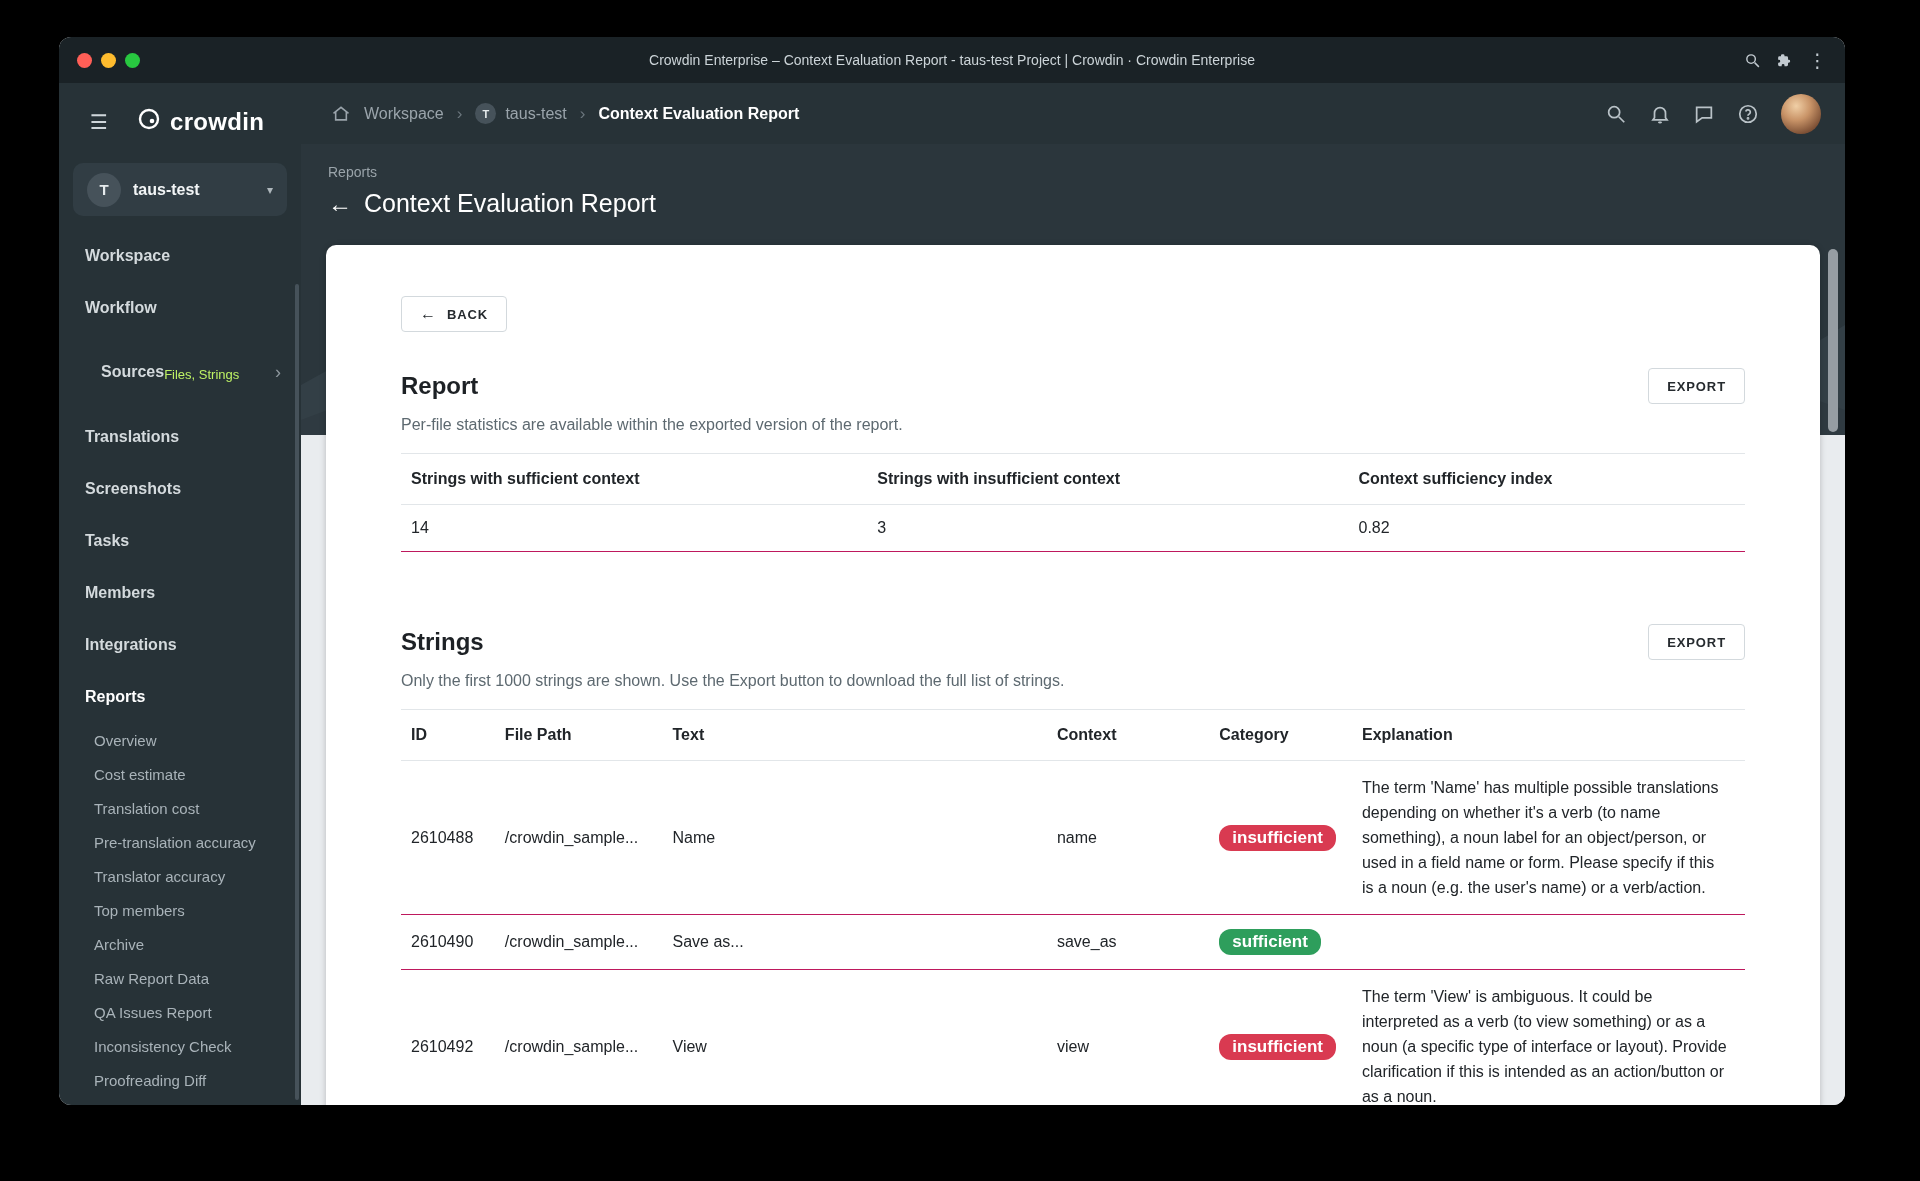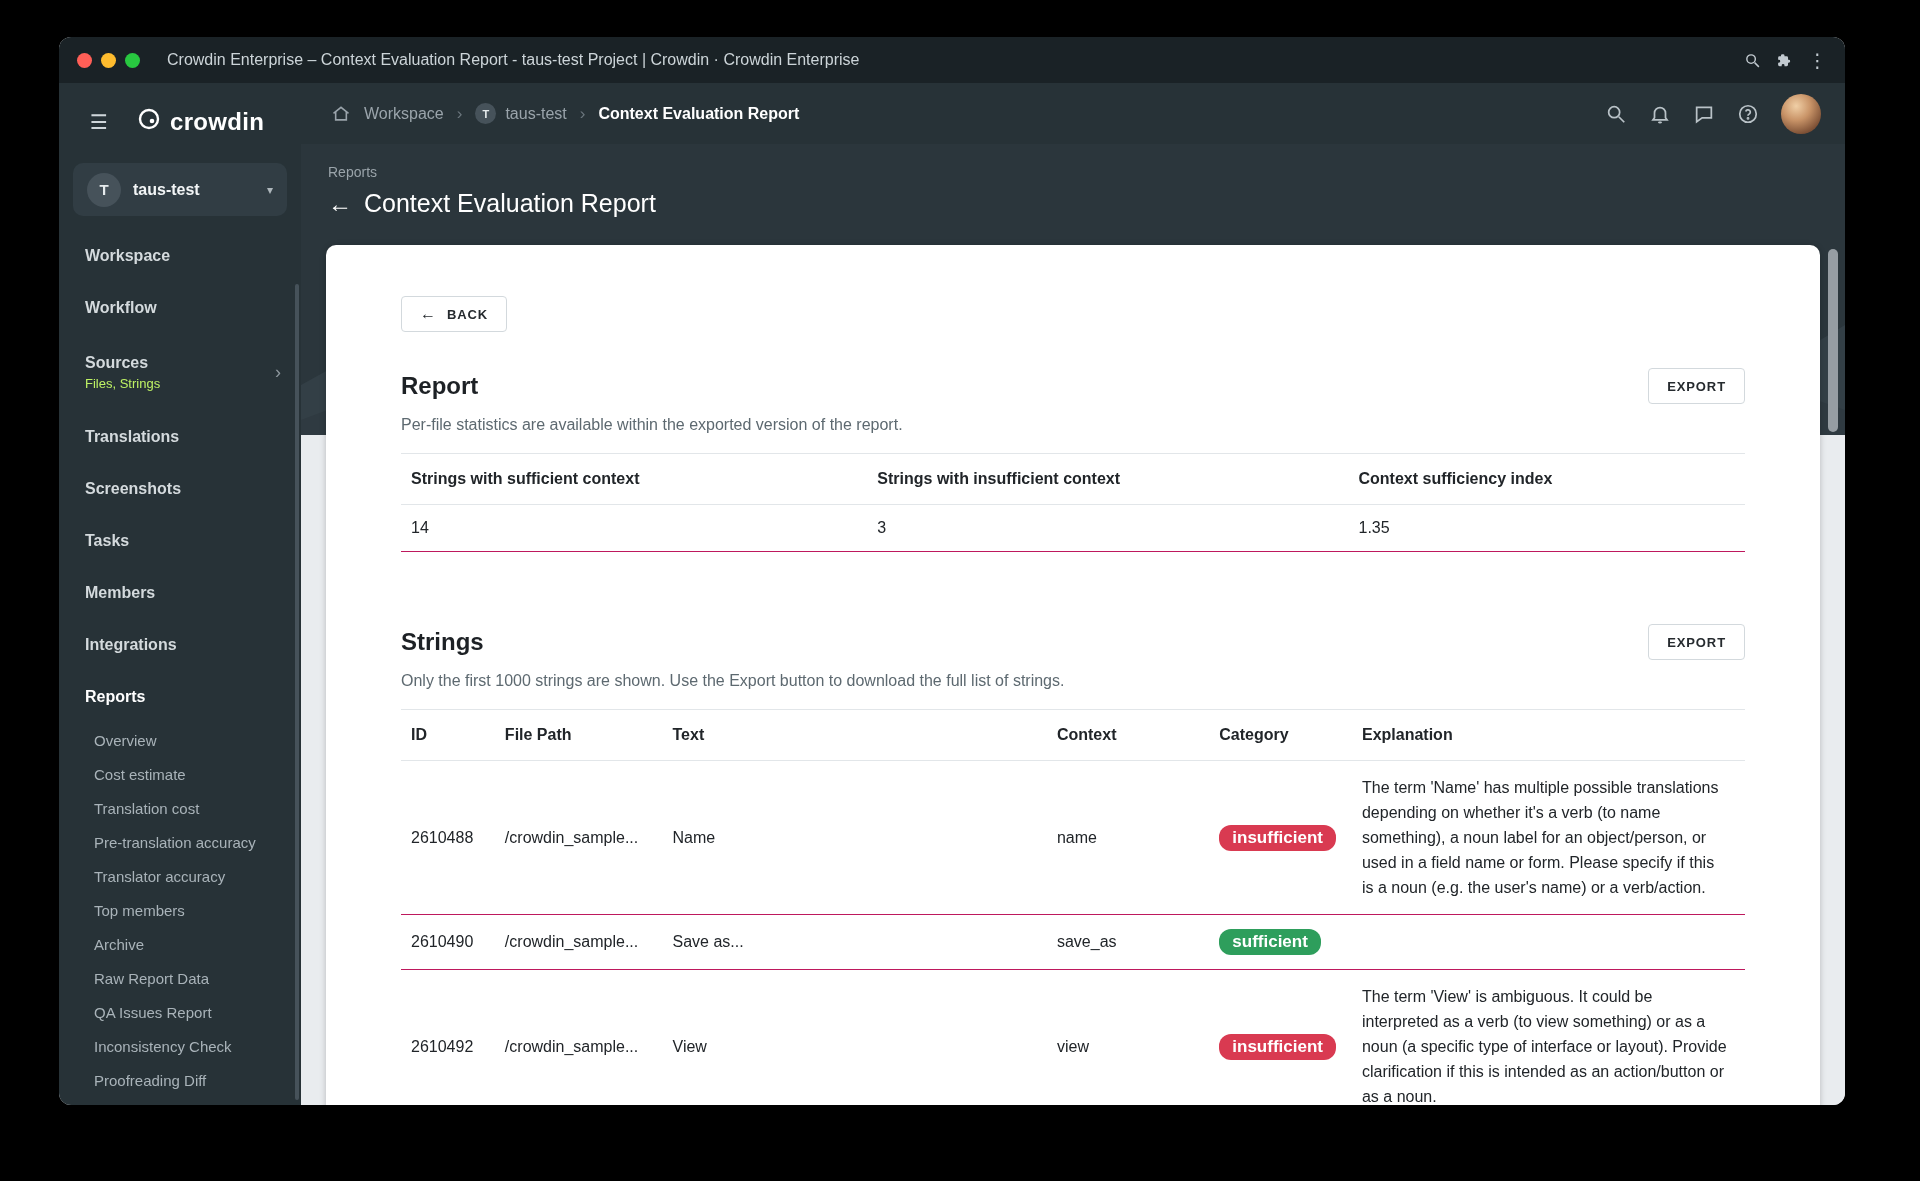--- a/index.html
+++ b/index.html
@@ -6,21 +6,21 @@
   body{font-family:"Liberation Sans","DejaVu Sans",sans-serif;background:#000;}
   .stage{position:relative;width:1920px;height:1181px;background:#000;overflow:hidden;}
 
   
   .window{position:absolute;left:59px;top:37px;width:1786px;height:1068px;border-radius:12px;overflow:hidden;
           background:#e9ecef;display:flex;flex-direction:column;box-shadow:0 10px 40px rgba(0,0,0,.6);}
   .titlebar{height:46px;background:#1a2226;display:flex;align-items:center;padding:0 18px;flex:none;}
   .traffic{display:flex;gap:9px;width:90px;flex:none;}
   .tl{width:15px;height:15px;border-radius:50%;}
   .tl.red{background:#ff5f57;} .tl.yellow{background:#febc2e;} .tl.green{background:#28c840;}
-  .tb-title{flex:1;text-align:left;color:#ccd4d8;font-size:16px;white-space:nowrap;overflow:hidden;text-overflow:ellipsis;}
+  .tb-title{flex:1;text-align:center;color:#ccd4d8;font-size:14px;white-space:nowrap;overflow:hidden;text-overflow:ellipsis;}
   .tb-icons{width:90px;flex:none;display:flex;justify-content:flex-end;align-items:center;gap:15px;color:#c2cad0;}
   .tb-icons svg{display:block;}
   .dots{font-size:19px;line-height:1;color:#c2cad0;}
 
   
   .app{flex:1;display:flex;min-height:0;}
   .sidebar{width:242px;flex:none;background:#273237;position:relative;color:#dfe4e7;overflow:hidden;}
   .main{flex:1;display:flex;flex-direction:column;min-width:0;}
 
   
@@ -30,21 +30,21 @@
   .project{margin:26px 14px 0;height:53px;background:#313d44;border-radius:10px;display:flex;align-items:center;
            padding:0 14px;gap:12px;cursor:pointer;}
   .p-avatar{width:34px;height:34px;border-radius:50%;background:#46525a;color:#e6ebed;display:flex;align-items:center;
             justify-content:center;font-size:15px;font-weight:700;flex:none;}
   .p-name{font-size:16px;font-weight:700;color:#f2f5f6;}
   .p-caret{margin-left:auto;color:#aeb7bc;font-size:12px;}
   nav{margin-top:14px;}
   .nav-item{height:52px;display:flex;align-items:center;padding:0 20px 0 26px;font-size:16px;font-weight:600;
             color:#d4dadd;cursor:pointer;}
   .nav-item.tall{height:77px;}
-  .nav-item .stack{display:flex;flex-direction:column;}
+  .nav-item .stack{display:flex;flex-direction:row;margin-left:16px;}
   .nav-sub-label{font-size:13px;font-weight:400;color:#bef264;margin-top:4px;}
   .nav-item .chev{margin-left:auto;color:#8d979d;font-size:18px;font-weight:400;}
   .nav-item.active{color:#fff;font-weight:700;}
   .sub-item{height:34px;display:flex;align-items:center;padding-left:35px;font-size:15px;color:#a9b3b9;cursor:pointer;}
   .sb-scroll{position:absolute;right:2px;top:201px;width:4px;height:816px;background:#46525a;border-radius:2px;cursor:pointer;}
 
   
   .topbar{height:61px;background:#273237;display:flex;align-items:center;padding:0 24px 0 30px;flex:none;}
   .crumbs{display:flex;align-items:center;gap:13px;color:#9aa4ab;font-size:16px;}
   .crumb{cursor:pointer;display:flex;align-items:center;gap:9px;}
@@ -308,21 +308,21 @@
                 <tr>
                   <th>Strings with sufficient context</th>
                   <th>Strings with insufficient context</th>
                   <th>Context sufficiency index</th>
                 </tr>
               </thead>
               <tbody>
                 <tr>
                   <td>14</td>
                   <td>3</td>
-                  <td>1.35</td>
+                  <td>0.82</td>
                 </tr>
               </tbody>
             </table>
 
             
             <div class="section-head far">
               <h2>Strings</h2>
               <button class="btn">
                 <span>EXPORT</span>
               </button>

